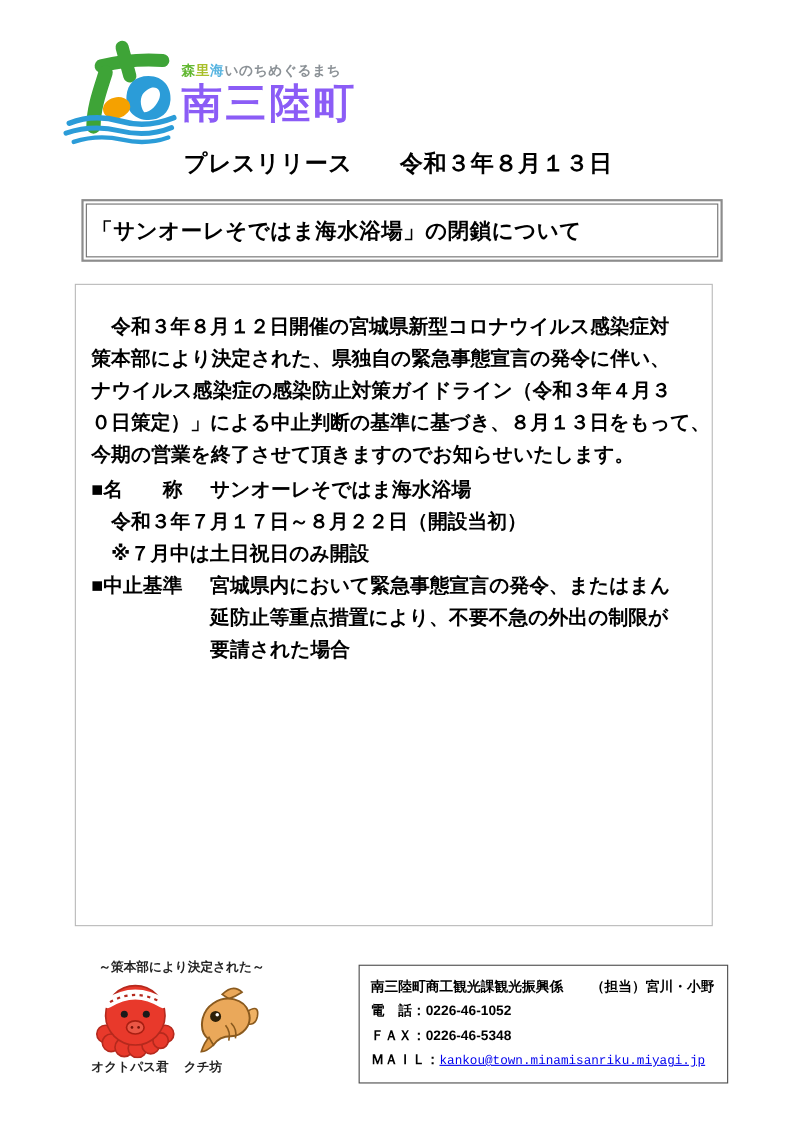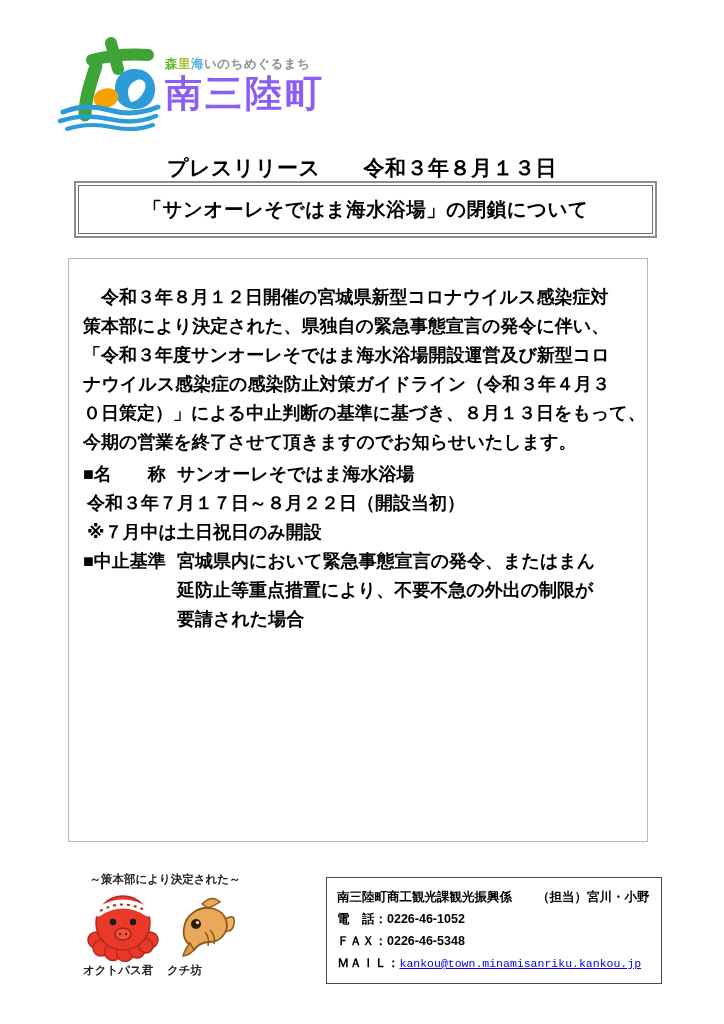--- a/index.html
+++ b/index.html
@@ -25,53 +25,53 @@
   .tag-c2 { color: #a8bf2a; }
   .tag-c3 { color: #57b4e0; }
   .tag-rest { color: #8b9196; }
   .town-name {
     font-size: 37px; font-weight: bold; color: #8b5cf6;
     letter-spacing: 3px; line-height: 40px; margin-top: 1px; white-space: nowrap;
   }
 
   
   .title {
-    position: absolute; left: 0; top: 154px; width: 724px;
+    position: absolute; left: 0; top: 134px; width: 724px;
     text-align: center; font-size: 21px; font-weight: bold; color: #000;
     white-space: pre; letter-spacing: 0.5px;
   }
 
   
   .headline-box {
     position: absolute; left: 74px; top: 181px; width: 583px;
     border: 2px solid #8c8c8c; padding: 2px; background: #fff;
   }
   .headline-inner {
     border: 1px solid #6e6e6e;
     padding: 10px 4px;
-    text-align: center;
+    text-align: left;
     font-size: 19.5px; font-weight: bold; color: #000;
     letter-spacing: 0.5px; white-space: nowrap;
   }
 
   
   .main-box {
     position: absolute; left: 68px; top: 258px; width: 580px; height: 584px;
     border: 1px solid #b8b8b8; background: #fff;
     padding: 24px 6px 0 14px;
     overflow: hidden;
   }
   .body-text div, .item-label, .item-value div {
     font-size: 18px; line-height: 29px; font-weight: 600; color: #000;
     white-space: pre; letter-spacing: 0;
   }
   .items { margin-top: 3px; }
   .item-row { display: flex; }
   .item-label { flex: 0 0 90px; }
-  .item-value { margin-left: 4px; }
+  .item-value { margin-left: 18px; }
 
   
   .mascots { position: absolute; left: 83px; top: 872px; width: 164px; }
   .mascots-heading {
     text-align: center; font-size: 11.5px; color: #222; white-space: nowrap;
     font-weight: 600;
   }
   .mascot-row { display: flex; justify-content: space-between; margin-top: 3px; }
   .mascot { width: 80px; text-align: left; }
   .mascot svg { display: block; margin: 0 auto; }
@@ -124,21 +124,20 @@
   <div class="title">プレスリリース　　令和３年８月１３日</div>
 
   <div class="headline-box">
     <div class="headline-inner">「サンオーレそではま海水浴場」の閉鎖について</div>
   </div>
 
   <div class="main-box">
     <div class="body-text">
       <div>　令和３年８月１２日開催の宮城県新型コロナウイルス感染症対</div>
       <div>策本部により決定された、県独自の緊急事態宣言の発令に伴い、</div>
-      <div>「令和３年度サンオーレそではま海水浴場開設運営及び新型コロ</div>
       <div>ナウイルス感染症の感染防止対策ガイドライン（令和３年４月３</div>
       <div>０日策定）」による中止判断の基準に基づき、８月１３日をもって、</div>
       <div>今期の営業を終了させて頂きますのでお知らせいたします。</div>
     </div>
     <div class="items">
       <div class="item-row">
         <div class="item-label">■名　　称</div>
         <div class="item-value">
           <div>サンオーレそではま海水浴場</div>
         </div>
@@ -207,16 +206,16 @@
         </svg>
         <div class="mascot-label">クチ坊</div>
       </div>
     </div>
   </div>
 
   <div class="contact-box">
     <div class="contact-line">南三陸町商工観光課観光振興係　　（担当）宮川・小野</div>
     <div class="contact-line"><span>電　話：</span><span>0226-46-1052</span></div>
     <div class="contact-line"><span>ＦＡＸ：</span><span>0226-46-5348</span></div>
-    <div class="contact-line"><span>ＭＡＩＬ：</span><a href="#">kankou@town.minamisanriku.kankou.jp</a></div>
+    <div class="contact-line"><span>ＭＡＩＬ：</span><a href="#">kankou@town.minamisanriku.miyagi.jp</a></div>
   </div>
 
 </div>
 
 </body></html>

